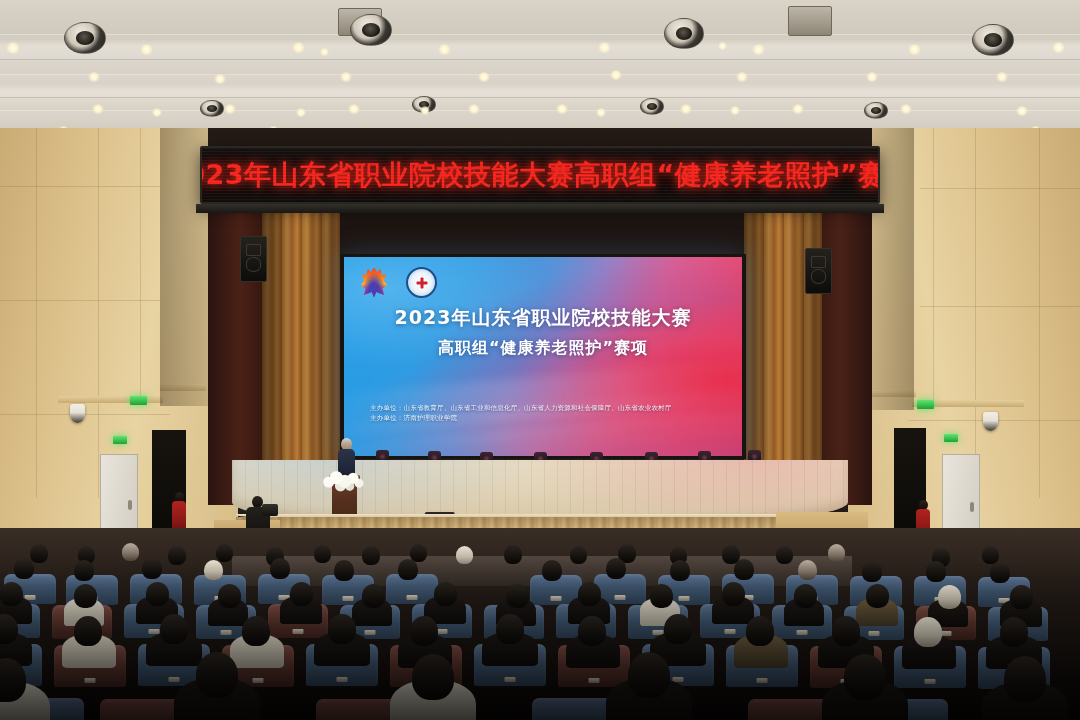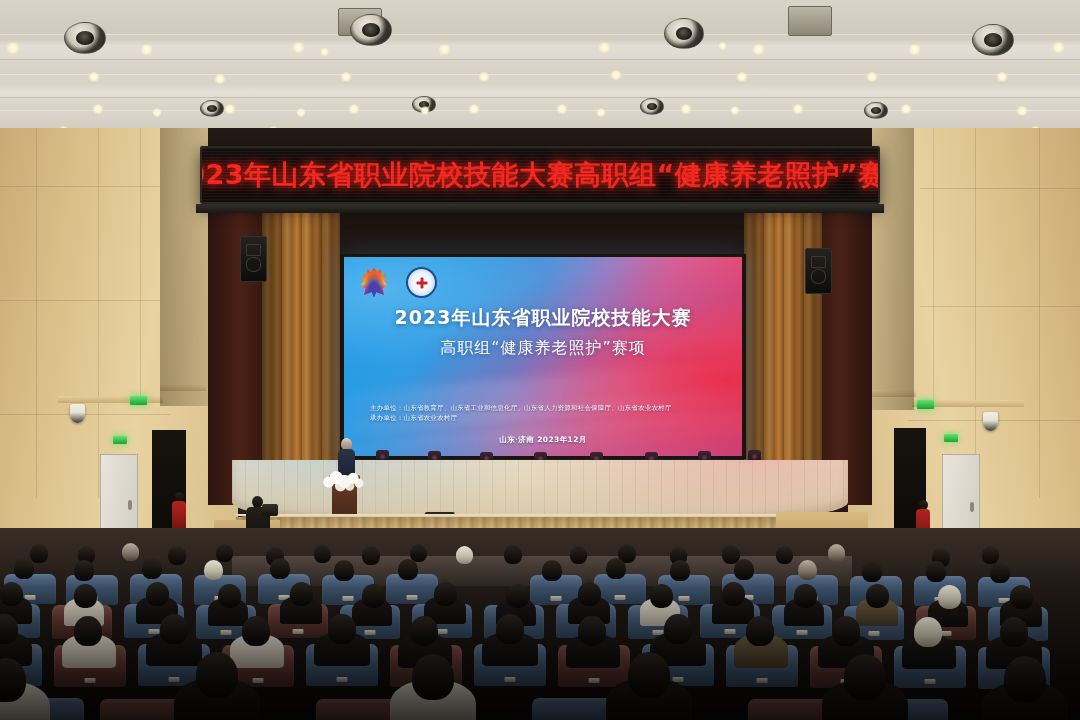--- a/index.html
+++ b/index.html
@@ -214,21 +214,21 @@
     width:3px; height:11px; background:#cf2030; border-radius:1px;
   }
 
   .screen-titles { position: absolute; left: 0; right: 0; top: 48px; text-align: center; color: #fff; }
   .s-title-1 {
     font-size: 19px; font-weight: 700; letter-spacing: 1px;
     text-shadow: 0 1px 5px rgba(20,40,90,0.55);
     font-family: "DejaVu Sans", "Liberation Sans", sans-serif;
   }
   .s-title-2 {
-    font-size: 16px; font-weight: 400; letter-spacing: 1px; margin-top: 7px;
+    font-size: 16px; font-weight: 700; letter-spacing: 1px; margin-top: 7px;
     text-shadow: 0 1px 5px rgba(20,40,90,0.55);
     font-family: "DejaVu Sans", "Liberation Sans", sans-serif;
   }
   .s-title-3 {
     font-size: 16px; font-weight: 700; letter-spacing: 3px; margin-top: 8px;
     text-shadow: 0 1px 5px rgba(20,40,90,0.55);
     font-family: "DejaVu Sans", "Liberation Sans", sans-serif;
   }
   .screen-org { position: absolute; left: 26px; top: 146px; color: rgba(255,255,255,0.92); }
   .s-org-line {
@@ -540,24 +540,23 @@
         <div class="logo-seal"></div>
       </div>
 
       <div class="screen-titles">
         <div class="s-title-1">2023年山东省职业院校技能大赛</div>
         <div class="s-title-2">高职组“健康养老照护”赛项</div>
       </div>
 
       <div class="screen-org">
         <div class="s-org-line">主办单位：山东省教育厅、山东省工业和信息化厅、山东省人力资源和社会保障厅、山东省农业农村厅</div>
-        <div class="s-org-line">承办单位：山东省农业农村厅</div>
-      </div>
-
-      <div class="screen-place">山东·济南 2023年12月</div>
+        <div class="s-org-line">主办单位：济南护理职业学院</div>
+      </div>
+
     </div>
   </div>
 
   <div class="truss"></div>
   <div class="movinglight" style="left:376px;top:450px;"></div>
   <div class="movinglight" style="left:428px;top:451px;"></div>
   <div class="movinglight" style="left:480px;top:452px;"></div>
   <div class="movinglight" style="left:534px;top:452px;"></div>
   <div class="movinglight" style="left:590px;top:452px;"></div>
   <div class="movinglight" style="left:645px;top:452px;"></div>

